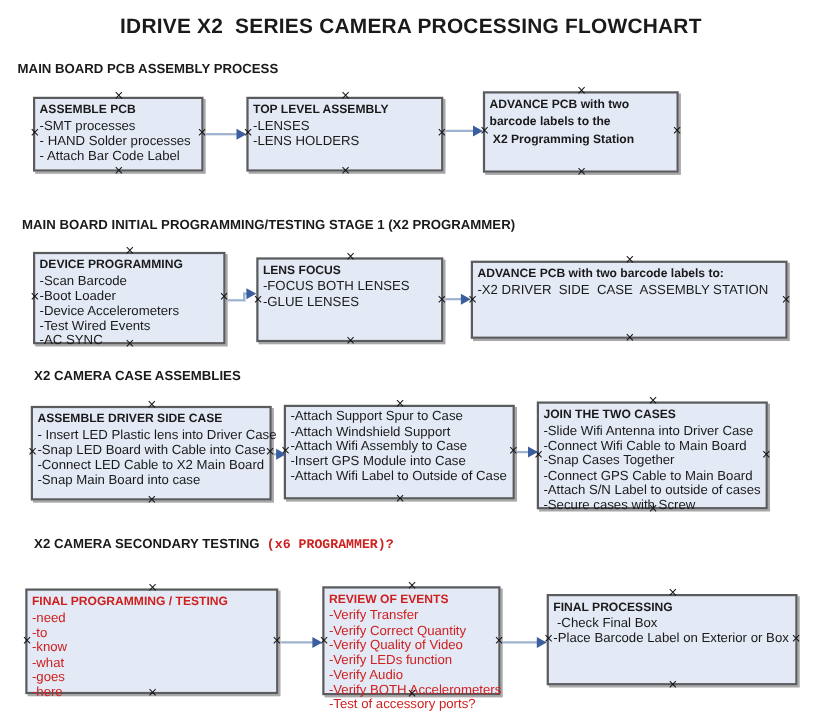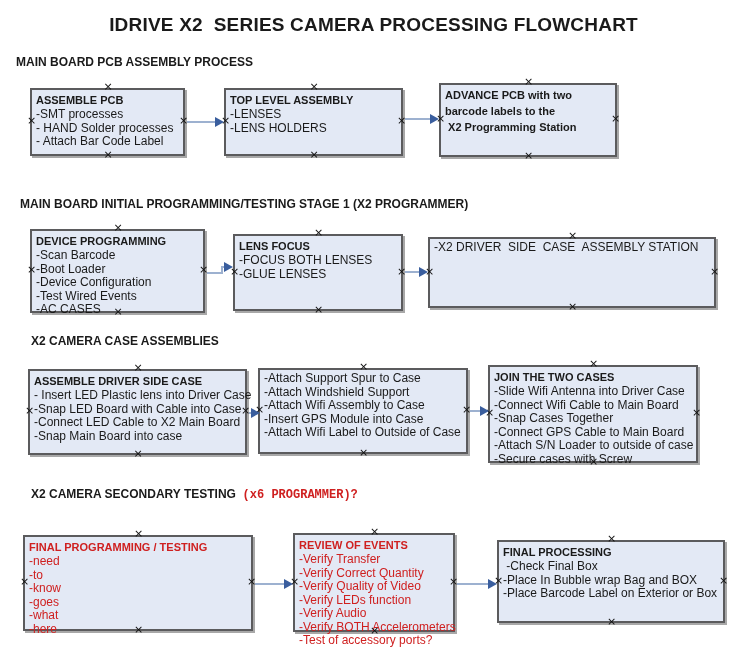--- a/index.html
+++ b/index.html
@@ -109,43 +109,44 @@
     <i class="head"></i>
   </div>
 
   <div class="section-header" style="left:20px;top:197px">MAIN BOARD INITIAL PROGRAMMING/TESTING STAGE 1 (X2 PROGRAMMER)</div>
 
   <div class="fbox" style="left:30px;top:229px;width:175px;height:84px">
     <div class="fbox-title">DEVICE PROGRAMMING</div>
     <div class="fbox-items">
         <div class="fbox-line">-Scan Barcode</div>
         <div class="fbox-line">-Boot Loader</div>
-        <div class="fbox-line">-Device Configuration</div>
+        <div class="fbox-line">-Device Accelerometers</div>
         <div class="fbox-line">-Test Wired Events</div>
-        <div class="fbox-line">-AC CASES</div>
+        <div class="fbox-line">-AC SYNC</div>
       </div>
   <span class="handle" style="left: calc(50% - 4px); top: -7px;">×</span>
       <span class="handle" style="left: calc(50% - 4px); top: calc(100% - 3px);">×</span>
       <span class="handle" style="left: -5px; top: calc(50% - 5px);">×</span>
       <span class="handle" style="left: calc(100% - 4px); top: calc(50% - 5px);">×</span>
     </div>
 
   <div class="fbox" style="left:233px;top:234px;width:170px;height:77px">
     <div class="fbox-title">LENS FOCUS</div>
     <div class="fbox-items">
         <div class="fbox-line">-FOCUS BOTH LENSES</div>
         <div class="fbox-line">-GLUE LENSES</div>
       </div>
   <span class="handle" style="left: calc(50% - 4px); top: -7px;">×</span>
       <span class="handle" style="left: calc(50% - 4px); top: calc(100% - 3px);">×</span>
       <span class="handle" style="left: -5px; top: calc(50% - 5px);">×</span>
       <span class="handle" style="left: calc(100% - 4px); top: calc(50% - 5px);">×</span>
     </div>
 
   <div class="fbox" style="left:428px;top:237px;width:288px;height:71px">
+    <div class="fbox-title">ADVANCE PCB with two barcode labels to:</div>
     <div class="fbox-items">
         <div class="fbox-line">-X2 DRIVER  SIDE  CASE  ASSEMBLY STATION</div>
       </div>
   <span class="handle" style="left: calc(50% - 4px); top: -7px;">×</span>
       <span class="handle" style="left: calc(50% - 4px); top: calc(100% - 3px);">×</span>
       <span class="handle" style="left: -5px; top: calc(50% - 5px);">×</span>
       <span class="handle" style="left: calc(100% - 4px); top: calc(50% - 5px);">×</span>
     </div>
 
   <div class="arrow-elbow" style="left:207px;top:262px;width:26px;height:14px">
@@ -189,21 +190,21 @@
       <span class="handle" style="left: calc(100% - 4px); top: calc(50% - 5px);">×</span>
     </div>
 
   <div class="fbox" style="left:488px;top:365px;width:210px;height:98px">
     <div class="fbox-title">JOIN THE TWO CASES</div>
     <div class="fbox-items">
         <div class="fbox-line">-Slide Wifi Antenna into Driver Case</div>
         <div class="fbox-line">-Connect Wifi Cable to Main Board</div>
         <div class="fbox-line">-Snap Cases Together</div>
         <div class="fbox-line">-Connect GPS Cable to Main Board</div>
-        <div class="fbox-line">-Attach S/N Loader to outside of case</div>
+        <div class="fbox-line">-Attach S/N Label to outside of cases</div>
         <div class="fbox-line">-Secure cases with Screw</div>
       </div>
   <span class="handle" style="left: calc(50% - 4px); top: -7px;">×</span>
       <span class="handle" style="left: calc(50% - 4px); top: calc(100% - 3px);">×</span>
       <span class="handle" style="left: -5px; top: calc(50% - 5px);">×</span>
       <span class="handle" style="left: calc(100% - 4px); top: calc(50% - 5px);">×</span>
     </div>
 
   <div class="arrow" style="left:249px;top:408px;width:11px">
     <i class="shaft"></i>
@@ -215,22 +216,22 @@
   </div>
 
   <div class="section-header" style="left:31px;top:487px"><span>X2 CAMERA SECONDARY TESTING  </span><span class="red-part">(x6 PROGRAMMER)?</span></div>
 
   <div class="fbox red" style="left:23px;top:535px;width:230px;height:96px">
     <div class="fbox-title">FINAL PROGRAMMING / TESTING</div>
     <div class="fbox-items">
         <div class="fbox-line">-need</div>
         <div class="fbox-line">-to</div>
         <div class="fbox-line">-know</div>
+        <div class="fbox-line">-what</div>
         <div class="fbox-line">-goes</div>
-        <div class="fbox-line">-what</div>
         <div class="fbox-line">-here</div>
       </div>
   <span class="handle" style="left: calc(50% - 4px); top: -7px;">×</span>
       <span class="handle" style="left: calc(50% - 4px); top: calc(100% - 3px);">×</span>
       <span class="handle" style="left: -5px; top: calc(50% - 5px);">×</span>
       <span class="handle" style="left: calc(100% - 4px); top: calc(50% - 5px);">×</span>
     </div>
 
   <div class="fbox red" style="left:293px;top:533px;width:162px;height:99px">
     <div class="fbox-title">REVIEW OF EVENTS</div>
@@ -246,21 +247,20 @@
   <span class="handle" style="left: calc(50% - 4px); top: -7px;">×</span>
       <span class="handle" style="left: calc(50% - 4px); top: calc(100% - 3px);">×</span>
       <span class="handle" style="left: -5px; top: calc(50% - 5px);">×</span>
       <span class="handle" style="left: calc(100% - 4px); top: calc(50% - 5px);">×</span>
     </div>
 
   <div class="fbox" style="left:497px;top:540px;width:228px;height:83px">
     <div class="fbox-title">FINAL PROCESSING</div>
     <div class="fbox-items">
         <div class="fbox-line"> -Check Final Box</div>
-        <div class="fbox-line">-Place In Bubble wrap Bag and BOX</div>
         <div class="fbox-line">-Place Barcode Label on Exterior or Box</div>
       </div>
   <span class="handle" style="left: calc(50% - 4px); top: -7px;">×</span>
       <span class="handle" style="left: calc(50% - 4px); top: calc(100% - 3px);">×</span>
       <span class="handle" style="left: -5px; top: calc(50% - 5px);">×</span>
       <span class="handle" style="left: calc(100% - 4px); top: calc(50% - 5px);">×</span>
     </div>
 
   <div class="arrow" style="left:255px;top:579px;width:38px">
     <i class="shaft"></i>

